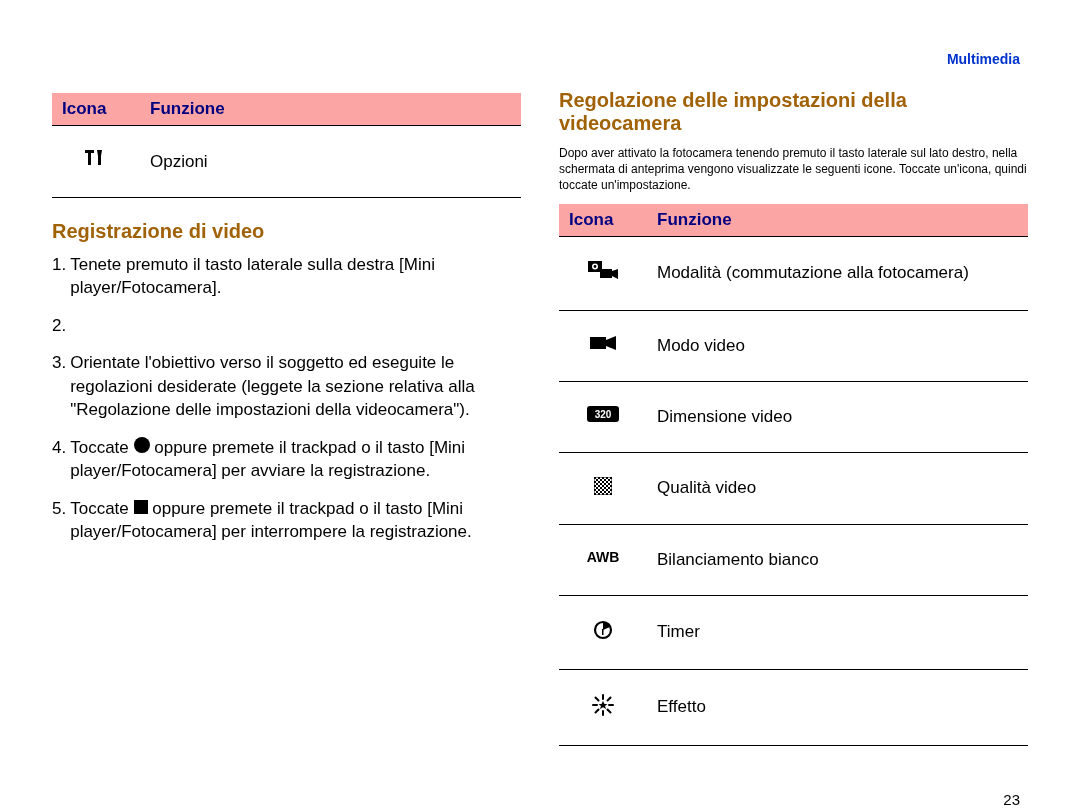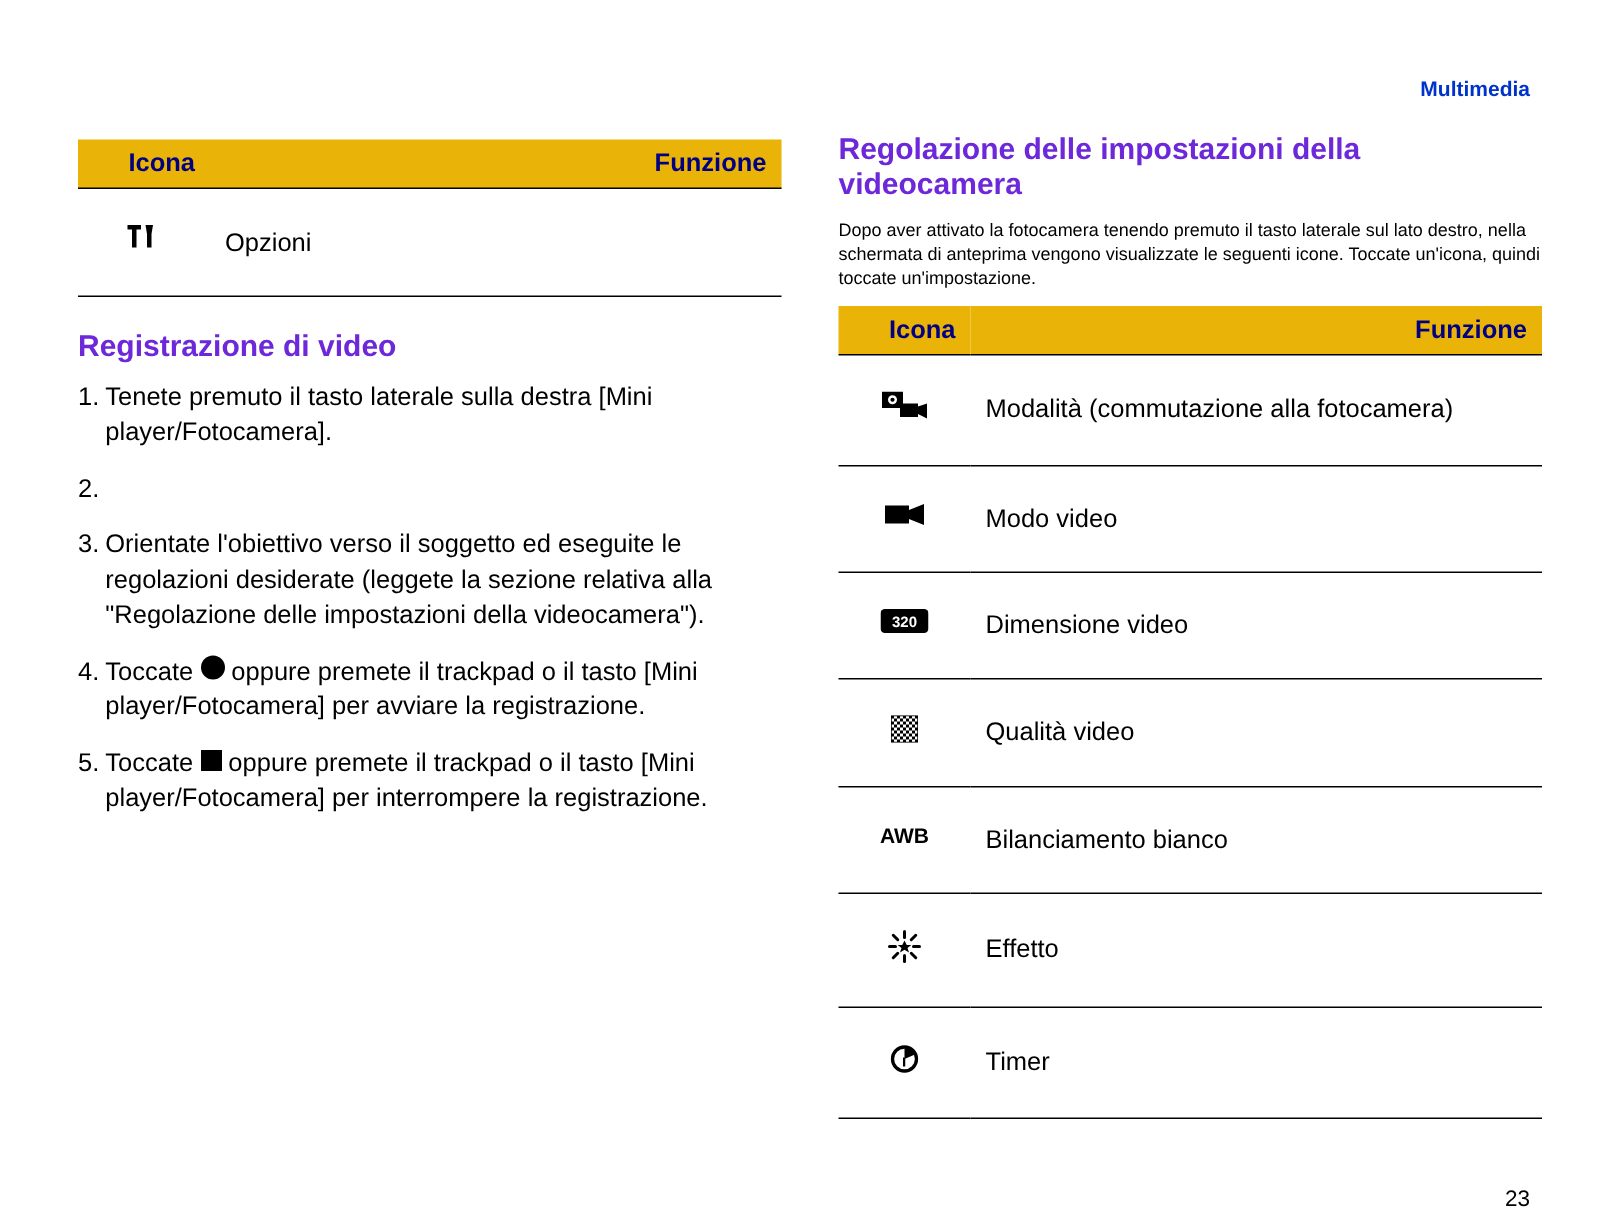--- a/index.html
+++ b/index.html
@@ -33,21 +33,21 @@
     gap: 38px;
   }
   .col {
     flex: 1 1 0;
     width: 50%;
   }
   h3 {
     font-size: 20px;
     font-weight: bold;
     margin: 22px 0 10px 0;
-    color: #6d28d9;
+    color: #a16207;
   }
   p.lead {
     font-size: 12px;
     line-height: 1.35;
     margin: 8px 0 10px 0;
   }
   .steps {
     font-size: 17px;
     line-height: 1.38;
   }
@@ -62,24 +62,24 @@
   .bold1 {
     font-weight: bold;
   }
   
   table.icon-table {
     width: 100%;
     border-collapse: collapse;
     font-size: 17px;
   }
   table.icon-table thead th {
-    background: #eab308;
+    background: #fca5a5;
     color: #000080;
     font-weight: bold;
-    text-align: right;
+    text-align: left;
     padding: 6px 10px;
     border-bottom: 1px solid #000000;
   }
   table.icon-table tbody td {
     padding: 24px 10px;
     border-bottom: 1px solid #000000;
     vertical-align: middle;
   }
   table.icon-table tbody td.icon-cell {
     width: 68px;
@@ -243,20 +243,32 @@
           </tr>
           <tr>
             <td class="icon-cell">
               <span class="icon-box">
                 <svg width="40" height="16" viewBox="0 0 40 16">
                   <text x="20" y="13" font-family="Arial Black, Arial" font-size="14" font-weight="900" fill="#000" text-anchor="middle" letter-spacing="0">AWB</text>
                 </svg>
               </span>
             </td>
             <td>Bilanciamento bianco</td>
+          </tr>
+          <tr>
+            <td class="icon-cell">
+              <span class="icon-box">
+                <svg width="20" height="20" viewBox="0 0 20 20">
+                  <circle cx="10" cy="10" r="8" fill="none" stroke="#000" stroke-width="2.2"></circle>
+                  <path d="M10 2 A8 8 0 0 1 17 7 L10 10 Z" fill="#000"></path>
+                  <rect x="9" y="9" width="1.5" height="6" fill="#000"></rect>
+                </svg>
+              </span>
+            </td>
+            <td>Timer</td>
           </tr>
           <tr>
             <td class="icon-cell">
               <span class="icon-box">
                 <svg width="22" height="22" viewBox="0 0 22 22">
                   <g stroke="#000" stroke-width="2" stroke-linecap="round">
                     <line x1="11" y1="1" x2="11" y2="5"></line>
                     <line x1="11" y1="17" x2="11" y2="21"></line>
                     <line x1="1" y1="11" x2="5" y2="11"></line>
                     <line x1="17" y1="11" x2="21" y2="11"></line>
@@ -264,31 +276,19 @@
                     <line x1="15.5" y1="15.5" x2="18.5" y2="18.5"></line>
                     <line x1="3.5" y1="18.5" x2="6.5" y2="15.5"></line>
                     <line x1="15.5" y1="6.5" x2="18.5" y2="3.5"></line>
                   </g>
                   <polygon points="11,7 12.5,10 15.5,10 13,12 14,15 11,13.2 8,15 9,12 6.5,10 9.5,10" fill="#000"></polygon>
                 </svg>
               </span>
             </td>
             <td>Effetto</td>
           </tr>
-          <tr>
-            <td class="icon-cell">
-              <span class="icon-box">
-                <svg width="20" height="20" viewBox="0 0 20 20">
-                  <circle cx="10" cy="10" r="8" fill="none" stroke="#000" stroke-width="2.2"></circle>
-                  <path d="M10 2 A8 8 0 0 1 17 7 L10 10 Z" fill="#000"></path>
-                  <rect x="9" y="9" width="1.5" height="6" fill="#000"></rect>
-                </svg>
-              </span>
-            </td>
-            <td>Timer</td>
-          </tr>
         </tbody>
       </table>
     </div>
   </div>
 
   <div class="page-number">23</div>
 </div>
 
 </body></html>

